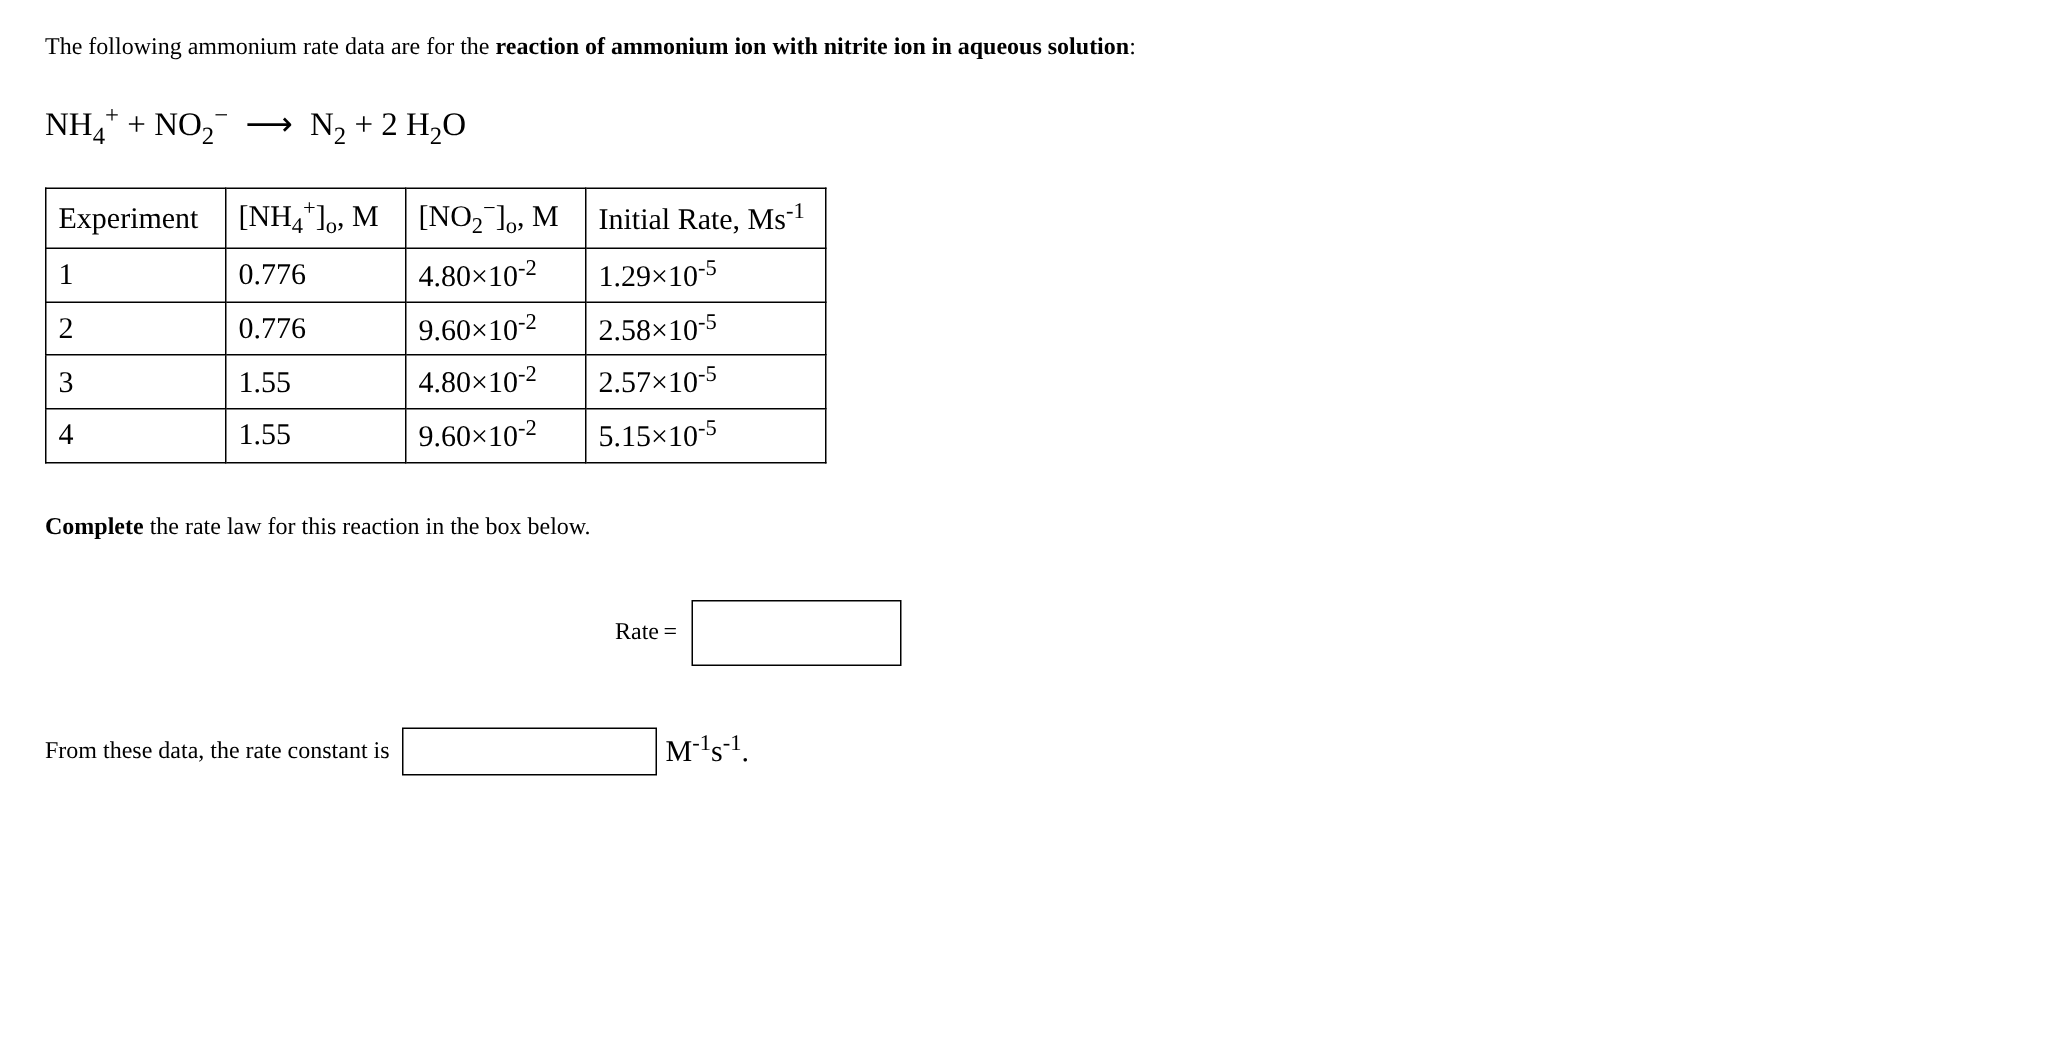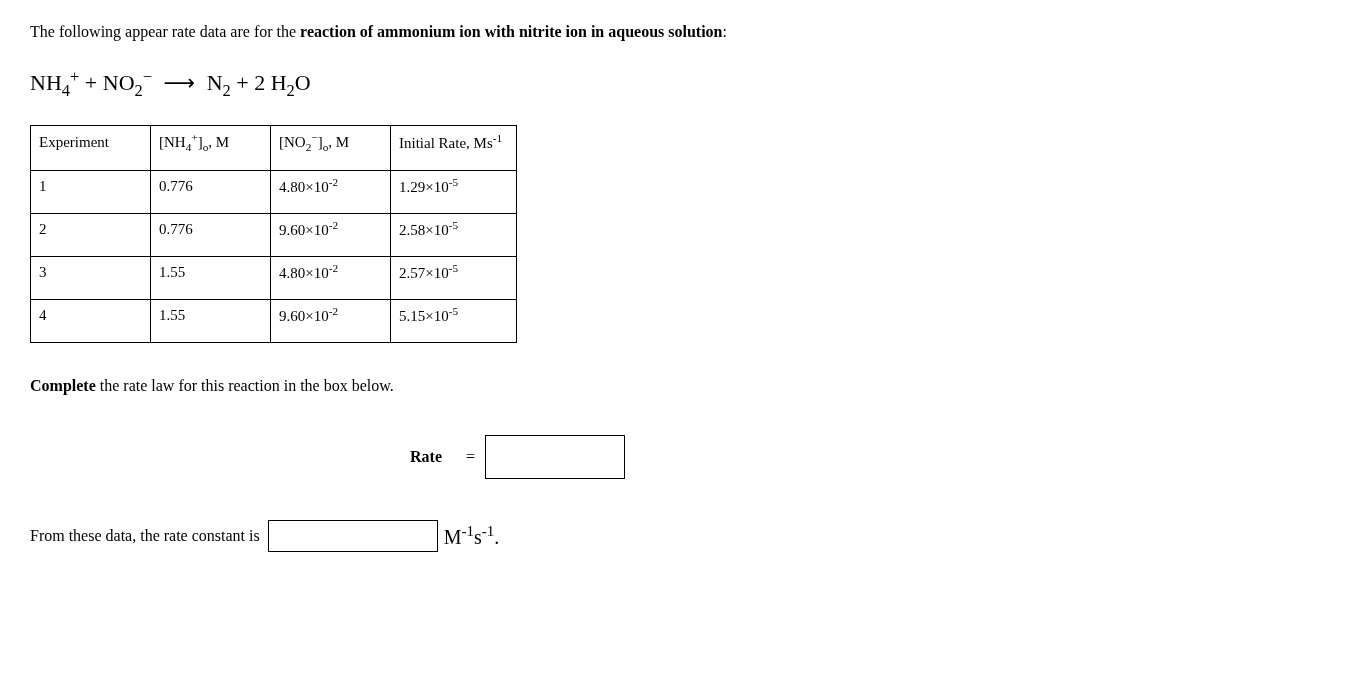--- a/index.html
+++ b/index.html
@@ -29,45 +29,45 @@
       display: inline-block;
       margin: 0 6px;
     }
     
     table {
       border-collapse: collapse;
       margin-bottom: 30px;
     }
     table td, table th {
       border: 1px solid #000;
-      padding: 5px 14px 17px 8px;
-      font-size: 15px;
+      padding: 5px 14px 4px 8px;
+      font-size: 20px;
       min-width: 120px;
       vertical-align: middle;
     }
     table thead td {
       font-style: normal;
     }
     
     .instructions {
       margin-bottom: 36px;
       line-height: 1.6;
       max-width: 980px;
     }
     .rate-row {
       display: flex;
       align-items: center;
       margin-bottom: 40px;
       margin-left: 0;
       padding-left: 380px;
     }
     .rate-label {
-      font-weight: bold;
+      font-weight: normal;
       font-size: 16px;
-      margin-right: 24px;
+      margin-right: 3px;
     }
     .rate-equals {
       font-size: 16px;
       margin-right: 10px;
     }
     .rate-input {
       border: 1px solid #000;
       width: 140px;
       height: 44px;
       font-size: 16px;
@@ -96,21 +96,21 @@
     }
     .rate-constant-unit {
       font-size: 20px;
       margin-left: 6px;
     }
   </style>
 </head>
 <body>
 
 <p class="intro-text">
-  <span>The following appear rate data are for the </span><strong>reaction of ammonium ion with nitrite ion in aqueous solution</strong><span>:</span>
+  <span>The following ammonium rate data are for the </span><strong>reaction of ammonium ion with nitrite ion in aqueous solution</strong><span>:</span>
 </p>
 
 <div class="equation">
   NH<sub>4</sub><sup>+</sup>
   + NO<sub>2</sub><sup>−</sup>
   <span class="arrow">⟶</span>
   N<sub>2</sub>
   + 2 H<sub>2</sub>O
 </div>
 

